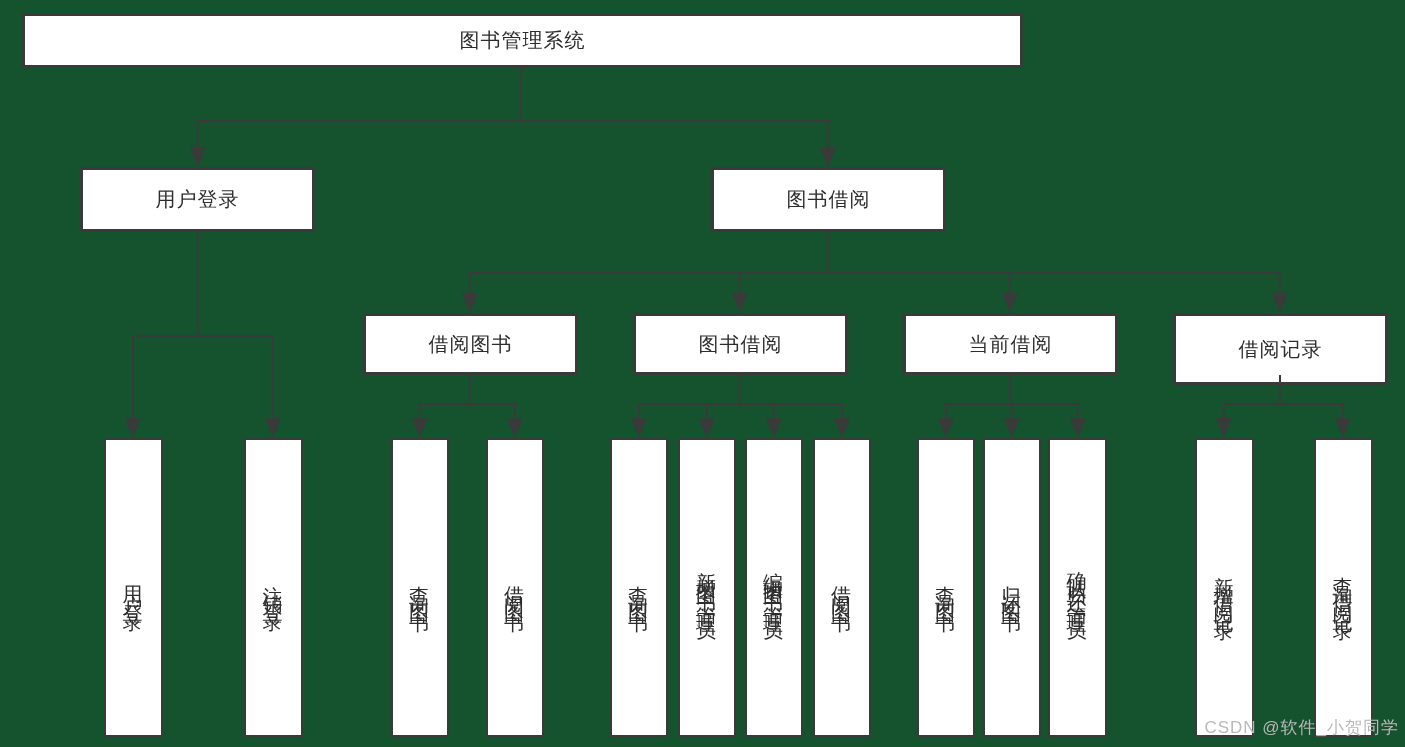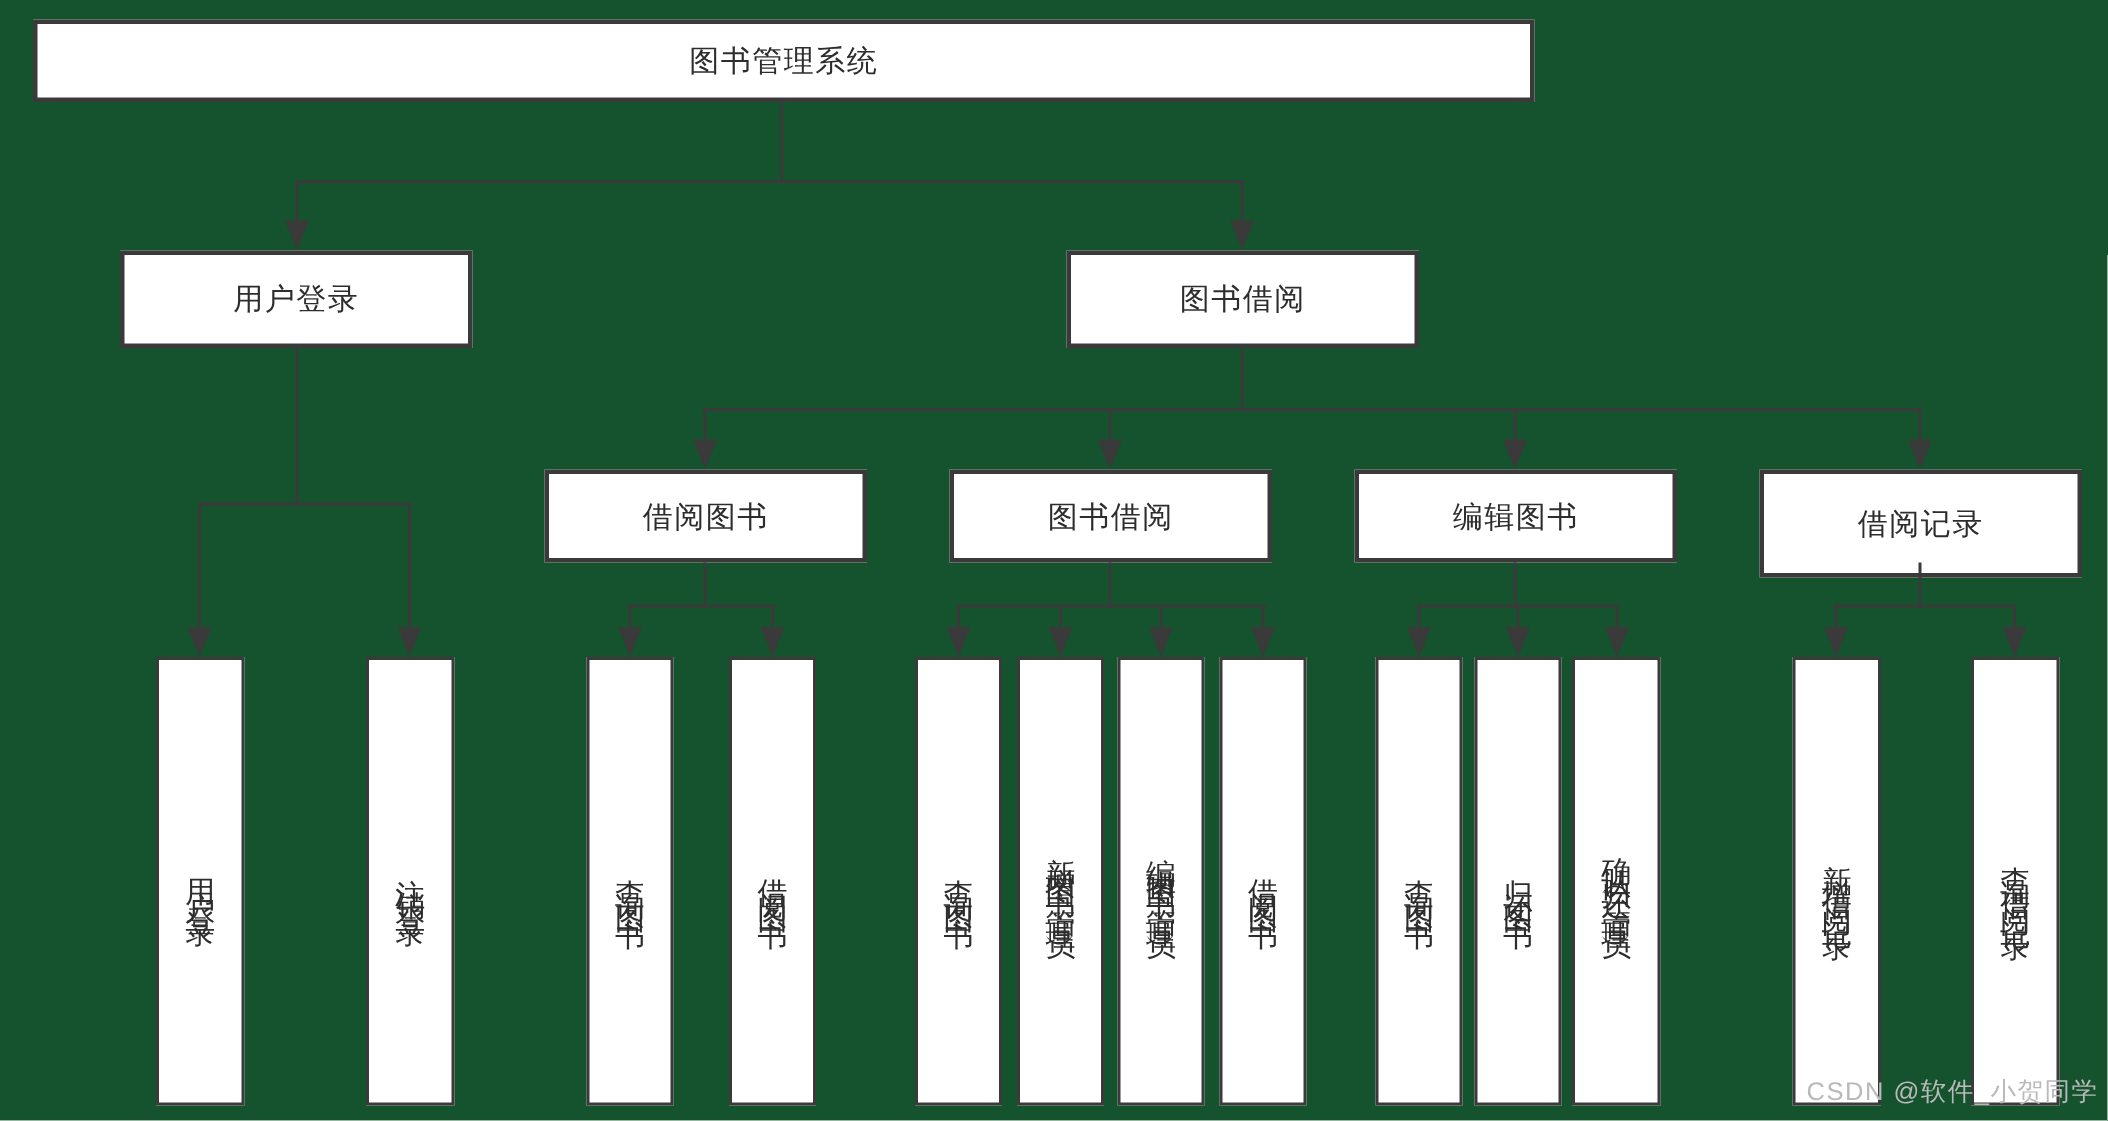--- a/index.html
+++ b/index.html
@@ -90,21 +90,21 @@
   <div class="vline" style="left:1279px;top:272px;height:36px;"></div>
   <div class="arrow" style="left:1272px;top:293px;"></div>
 
   <div class="box" style="left:363px;top:313px;width:215px;height:62px;">
     <span>借阅图书</span>
   </div>
   <div class="box" style="left:633px;top:313px;width:215px;height:62px;">
     <span>图书借阅</span>
   </div>
   <div class="box" style="left:903px;top:313px;width:215px;height:62px;">
-    <span>编辑图书</span>
+    <span>当前借阅</span>
   </div>
   <div class="box" style="left:1173px;top:313px;width:215px;height:72px;">
     <span>借阅记录</span>
   </div>
 
   <div class="vline" style="left:469px;top:375px;height:30px;"></div>
   <div class="hline" style="left:419px;top:403px;width:98px;"></div>
   <div class="vline" style="left:419px;top:403px;height:28px;"></div>
   <div class="arrow" style="left:412px;top:418px;"></div>
   <div class="vline" style="left:514px;top:403px;height:28px;"></div>

